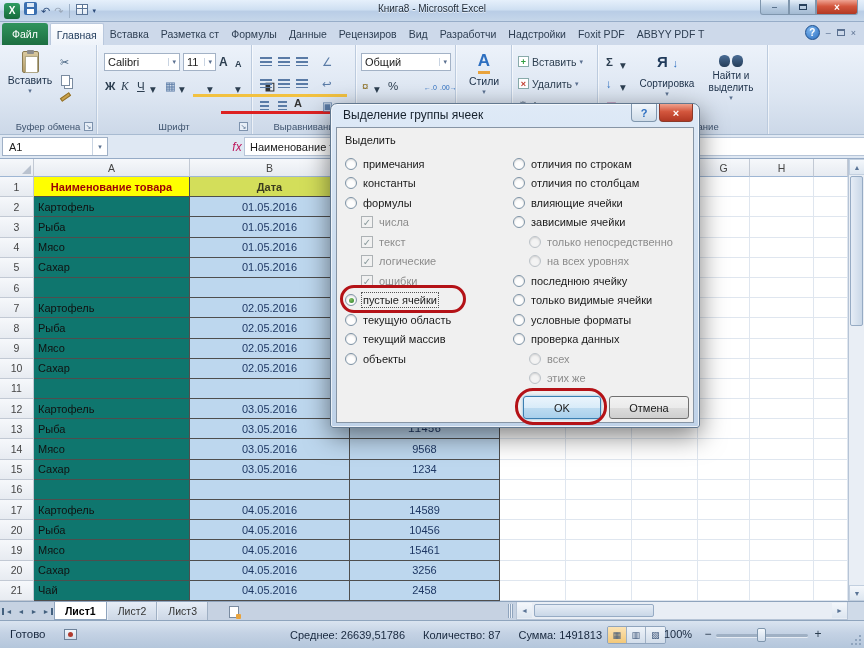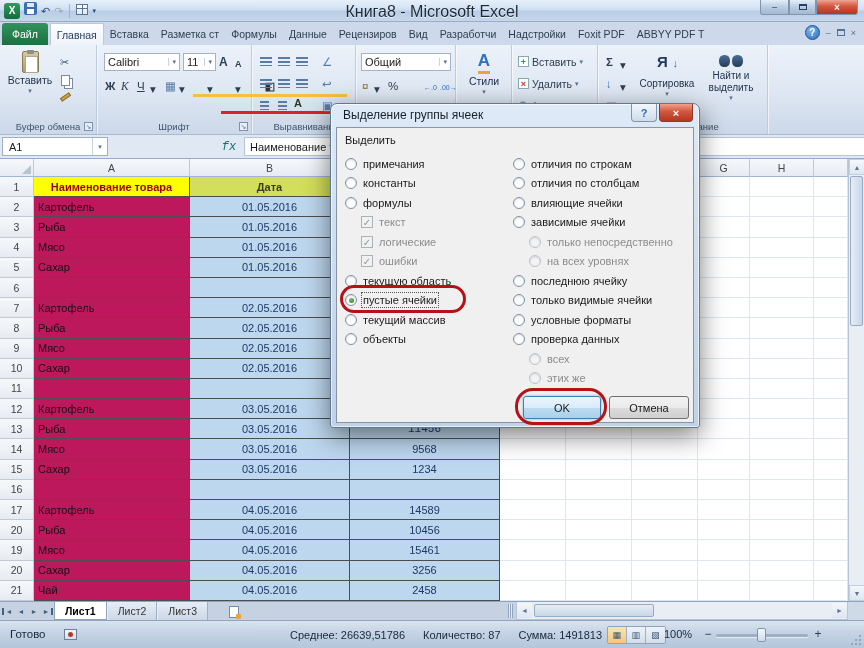--- a/index.html
+++ b/index.html
@@ -18,21 +18,21 @@
   .qbtn{font-size:11px;color:#2b4a7a;line-height:16px;}
   .qbtn.gray{color:#9aa7b8;}
   .disk{display:inline-block;width:13px;height:13px;background:#3a6fb0;border-radius:2px;position:relative;}
   .disk:before{content:"";position:absolute;left:3px;top:1px;width:7px;height:4px;background:#dce8f5;}
   .disk:after{content:"";position:absolute;left:3px;bottom:1px;width:7px;height:5px;background:#fff;}
   .qsep{width:1px;height:14px;background:#9fb2c8;margin:0 2px;}
   .minitable{display:inline-block;width:12px;height:11px;border:1px solid #5a7496;
     background:linear-gradient(#fff,#dfe9f4);position:relative;}
   .minitable:before{content:"";position:absolute;left:0;top:3px;width:10px;height:1px;background:#5a7496;}
   .minitable:after{content:"";position:absolute;left:5px;top:0;width:1px;height:9px;background:#5a7496;}
-  .wtitle{position:absolute;left:0;right:0;top:3px;text-align:center;font-size:16px;color:#1c2836;
+  .wtitle{position:absolute;left:0;right:0;top:3px;text-align:center;font-size:10px;color:#1c2836;
     text-shadow:0 1px 0 rgba(255,255,255,.7);}
   .wincontrols{position:absolute;right:6px;top:0;display:flex;}
   .wbtn{height:15px;border:1px solid #7f96ad;border-top:none;
     background:linear-gradient(#e4eef8,#b9cde2 50%,#a3bad2);color:#27415e;
     font-size:9px;display:flex;align-items:center;justify-content:center;}
   .wbtn.min{width:29px;border-radius:0 0 0 3px;}
   .wbtn.max{width:27px;}
   .maxglyph{display:inline-block;width:8px;height:6px;border:1px solid #27415e;border-top-width:2px;}
   .wbtn.close{width:42px;border-radius:0 0 3px 0;
     background:linear-gradient(#efa493,#d3563d 45%,#b13823);color:#fff;font-size:10px;font-weight:bold;}
@@ -92,22 +92,22 @@
   .sortico .ya{position:absolute;left:1px;top:0px;font-size:15px;}
   .sortico .dn{position:absolute;right:0;top:4px;font-size:11px;color:#2d6fc0;}
 
   
   .fbar{position:absolute;left:0;top:135px;width:864px;height:24px;background:#dfe8f3;
     border-bottom:1px solid #96abc6;}
   .namebox{position:absolute;left:2px;top:2px;width:106px;height:19px;background:#fff;
     border:1px solid #9fb0c6;font-size:11px;color:#222;display:flex;align-items:center;padding-left:6px;}
   .namebox .arr{margin-left:auto;width:15px;text-align:center;font-size:7px;color:#5a7090;
     border-left:1px solid #c9d4e2;align-self:stretch;display:flex;align-items:center;justify-content:center;}
-  .fxbtn{position:absolute;left:216px;top:3px;width:26px;height:18px;font-style:italic;
-    font-family:Liberation Mono, monospace;font-size:12px;color:#0f766e;
+  .fxbtn{position:absolute;left:224px;top:3px;width:26px;height:18px;font-style:italic;
+    font-family:Liberation Sans, sans-serif;font-size:12px;color:#be185d;
     display:flex;align-items:center;justify-content:center;}
   .fcontent{position:absolute;left:244px;top:2px;right:0;height:19px;background:#fff;
     border:1px solid #b7c5d8;border-right:none;font-size:11px;color:#1a1a1a;
     display:flex;align-items:center;padding-left:5px;white-space:nowrap;overflow:hidden;}
 
   
   .colheaders{position:absolute;left:0;top:159px;width:848px;height:18px;display:flex;}
   .cornercell{width:34px;height:18px;background:linear-gradient(#f6f8fb,#e7ebf1);
     border-right:1px solid #c2c9d4;border-bottom:1px solid #9eb6d4;position:relative;}
   .cornercell:after{content:"";position:absolute;right:2px;bottom:2px;border-style:solid;
@@ -116,21 +116,21 @@
     border-bottom:1px solid #9eb6d4;font-size:10.5px;color:#444;display:flex;
     align-items:center;justify-content:center;}
   .gridbody{position:absolute;left:0;top:177px;width:848px;height:424px;overflow:hidden;background:#fff;}
   .grow{display:flex;height:20.19px;}
   .rowhdr{width:34px;background:linear-gradient(#f6f8fb,#e7ebf1);border-right:1px solid #c2c9d4;
     border-bottom:1px solid #c2c9d4;font-size:10.5px;color:#444;display:flex;
     align-items:center;justify-content:center;flex:none;}
   .cell{height:100%;border-right:1px solid #dfe6ef;border-bottom:1px solid #dfe6ef;
     font-size:11px;color:#111;display:flex;align-items:center;white-space:nowrap;
     overflow:hidden;flex:none;background:#fff;}
-  .cell.c0{background:#be185d;border-color:#4e4e4e;padding-left:4px;}
+  .cell.c0{background:#0f766e;border-color:#4e4e4e;padding-left:4px;}
   .cell.c1{background:#bdd7ee;border-color:#4e4e4e;justify-content:center;color:#1f3864;}
   .cell.c2{background:#bdd7ee;border-color:#4e4e4e;justify-content:center;color:#1f3864;}
   .cell.hdr.c0{background:#ffff00;color:#9c0006;font-weight:bold;justify-content:center;padding-left:0;}
   .cell.hdr.c1{background:#d3de5a;color:#3b3b1f;font-weight:bold;}
 
   
   .vscroll{position:absolute;left:848px;top:159px;width:16px;height:442px;background:#e9eef5;
     border-left:1px solid #b6c4d6;}
   .varrow{position:absolute;left:0;width:16px;height:16px;font-size:7px;color:#5a7496;
     display:flex;align-items:center;justify-content:center;border:1px solid #c2cfdf;
@@ -765,37 +765,41 @@
           <div class="opt">
             <div class="rb"></div>
             <div class="optlab">константы</div>
           </div>
           <div class="opt">
             <div class="rb"></div>
             <div class="optlab">формулы</div>
           </div>
           <div class="opt ind dis">
             <div class="cb on"></div>
+            <div class="optlab">числа</div>
+          </div>
+          <div class="opt ind dis">
+            <div class="cb on"></div>
             <div class="optlab">текст</div>
           </div>
           <div class="opt ind dis">
             <div class="cb on"></div>
             <div class="optlab">логические</div>
           </div>
           <div class="opt ind dis">
             <div class="cb on"></div>
             <div class="optlab">ошибки</div>
           </div>
           <div class="opt">
-            <div class="rb"></div>
-            <div class="optlab">текущую область</div>
-          </div>
-          <div class="opt">
             <div class="rb sel"></div>
             <div class="optlab foc">пустые ячейки</div>
+          </div>
+          <div class="opt">
+            <div class="rb"></div>
+            <div class="optlab">текущую область</div>
           </div>
           <div class="opt">
             <div class="rb"></div>
             <div class="optlab">текущий массив</div>
           </div>
           <div class="opt">
             <div class="rb"></div>
             <div class="optlab">объекты</div>
           </div>
         </div>

